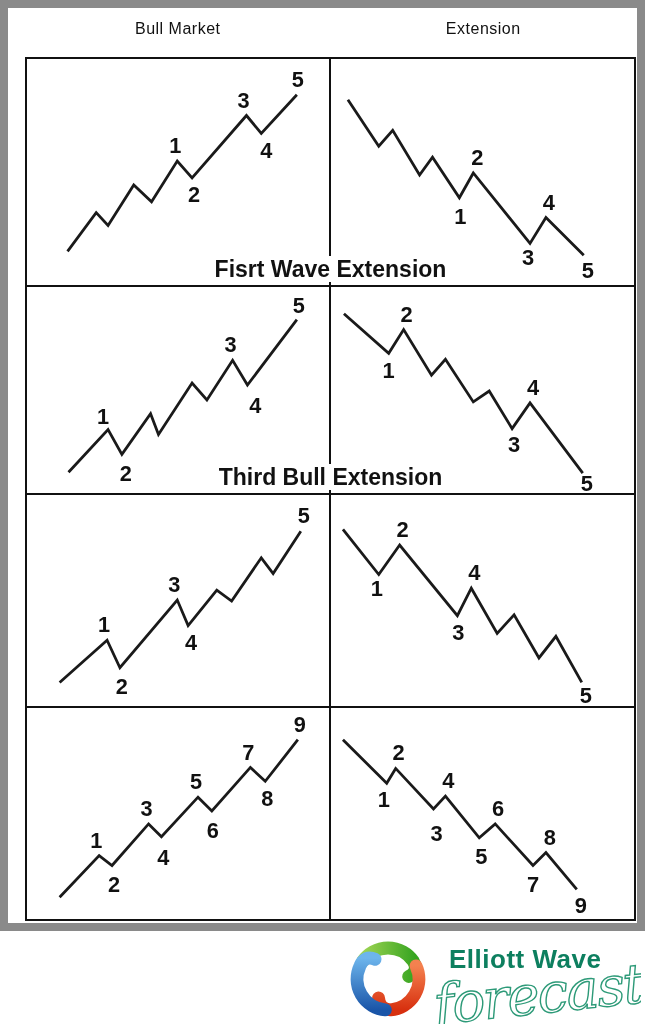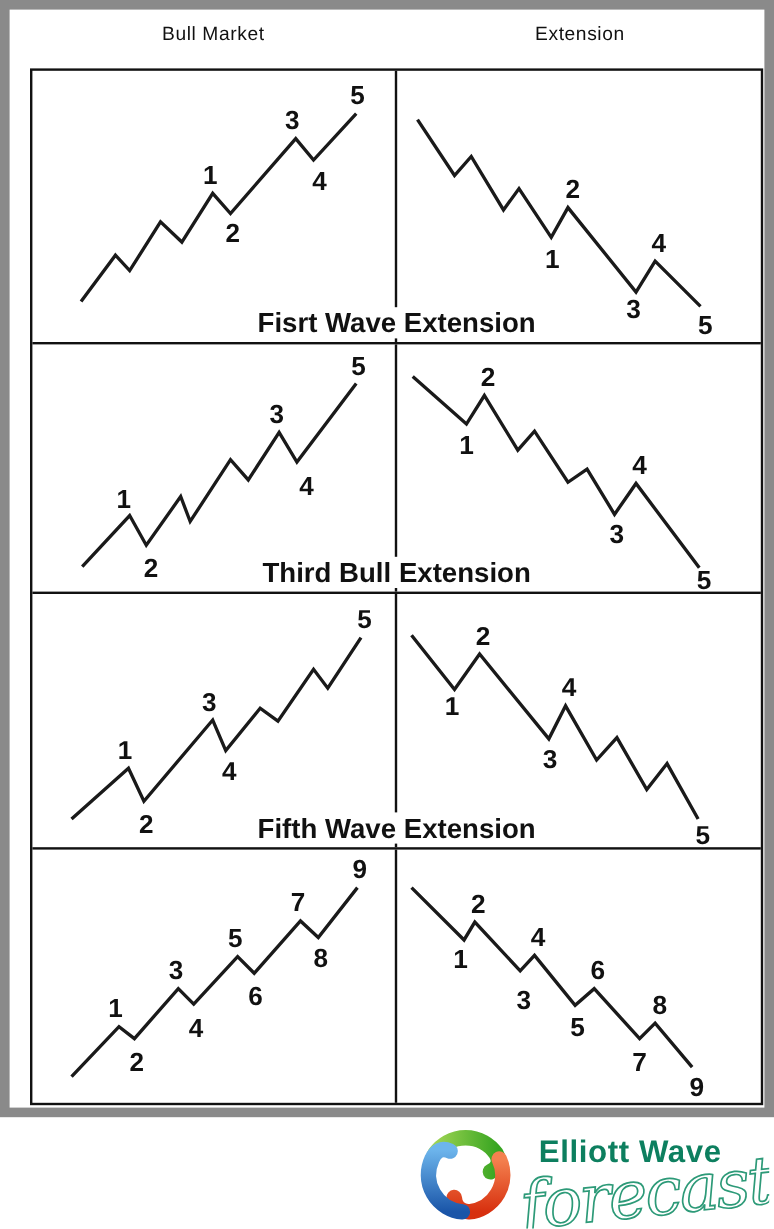--- a/index.html
+++ b/index.html
@@ -110,21 +110,20 @@
       <div class="panel">
         <svg class="wave" preserveAspectRatio="none" viewBox="0 0 305 215">
             <polyline points="12,35 48,81 69,51 127,123 141,95 167,141 184,122 209,166 226,144 252,191" fill="none" stroke="#1a1a1a" stroke-width="2.8" stroke-linejoin="miter"></polyline>
             <text x="46" y="103" text-anchor="middle" class="wave-label">1</text>
             <text x="72" y="43" text-anchor="middle" class="wave-label">2</text>
             <text x="128" y="148" text-anchor="middle" class="wave-label">3</text>
             <text x="144" y="87" text-anchor="middle" class="wave-label">4</text>
             <text x="256" y="212" text-anchor="middle" class="wave-label">5</text>
           </svg>
       </div>
-      <div class="caption"><span>Fifth Wave Extension</span></div>
     </div>
 
     <div class="row r4">
       <div class="panel left">
         <svg class="wave" preserveAspectRatio="none" viewBox="0 0 305 213">
             <polyline points="33,191 73,149 86,159 123,117 136,130 173,90 187,104 226,60 241,74 274,32" fill="none" stroke="#1a1a1a" stroke-width="2.8" stroke-linejoin="miter"></polyline>
             <text x="70" y="141" text-anchor="middle" class="wave-label">1</text>
             <text x="88" y="186" text-anchor="middle" class="wave-label">2</text>
             <text x="121" y="109" text-anchor="middle" class="wave-label">3</text>
             <text x="138" y="158" text-anchor="middle" class="wave-label">4</text>

